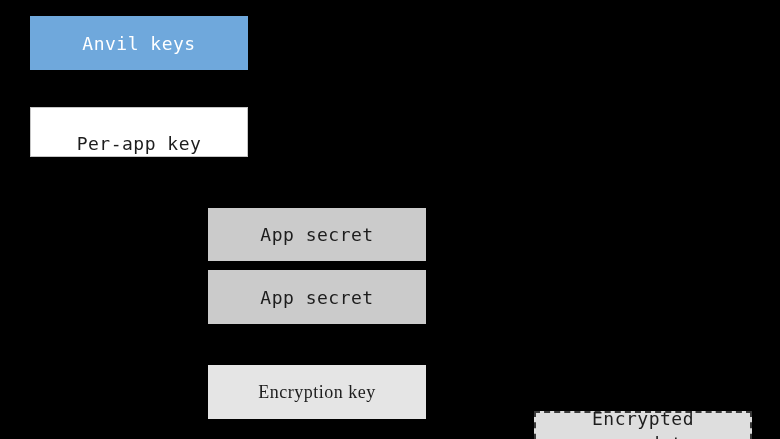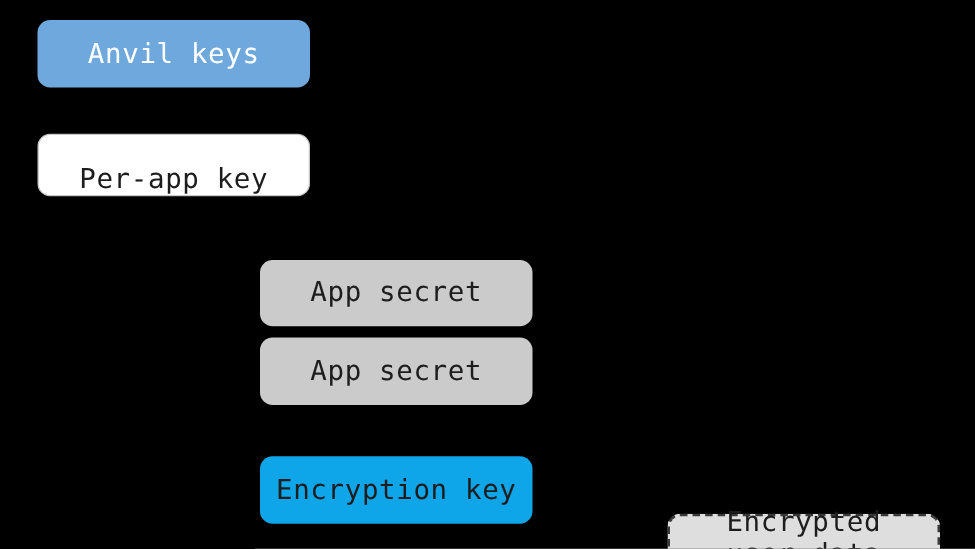--- a/index.html
+++ b/index.html
@@ -13,22 +13,22 @@
     background: #000000;
     overflow: hidden;
     font-family: "DejaVu Sans Mono", "Liberation Mono", monospace;
   }
   .node {
     position: absolute;
     display: flex;
     align-items: center;
     justify-content: center;
     box-sizing: border-box;
-    border-radius: 10px;
-    font-size: 22px;
+    border-radius: 0;
+    font-size: 18px;
     letter-spacing: 0.5px;
     color: #1d1d1d;
     text-align: center;
     white-space: pre-line;
     line-height: 25px;
   }
   .node--anvil-keys {
     left: 30px; top: 16px; width: 218px; height: 54px;
     background: #6FA8DC;
     color: #FFFFFF;
@@ -42,21 +42,22 @@
   .node--app-secret-1 {
     left: 208px; top: 208px; width: 218px; height: 53px;
     background: #CBCBCB;
   }
   .node--app-secret-2 {
     left: 208px; top: 270px; width: 218px; height: 54px;
     background: #CBCBCB;
   }
   .node--encryption-key {
     left: 208px; top: 365px; width: 218px; height: 54px;
-    background: #0ea5e9;
+    background: #e5e5e5;
+    font-family: Liberation Serif, serif;
   }
   .node--encrypted-user-data {
     left: 534px; top: 366px; width: 218px; height: 40px;
     background: #DEDEDE;
     border: 2px dashed #3a3a3a;
     margin-top: 45px;
   }
 </style>
 </head>
 <body>

